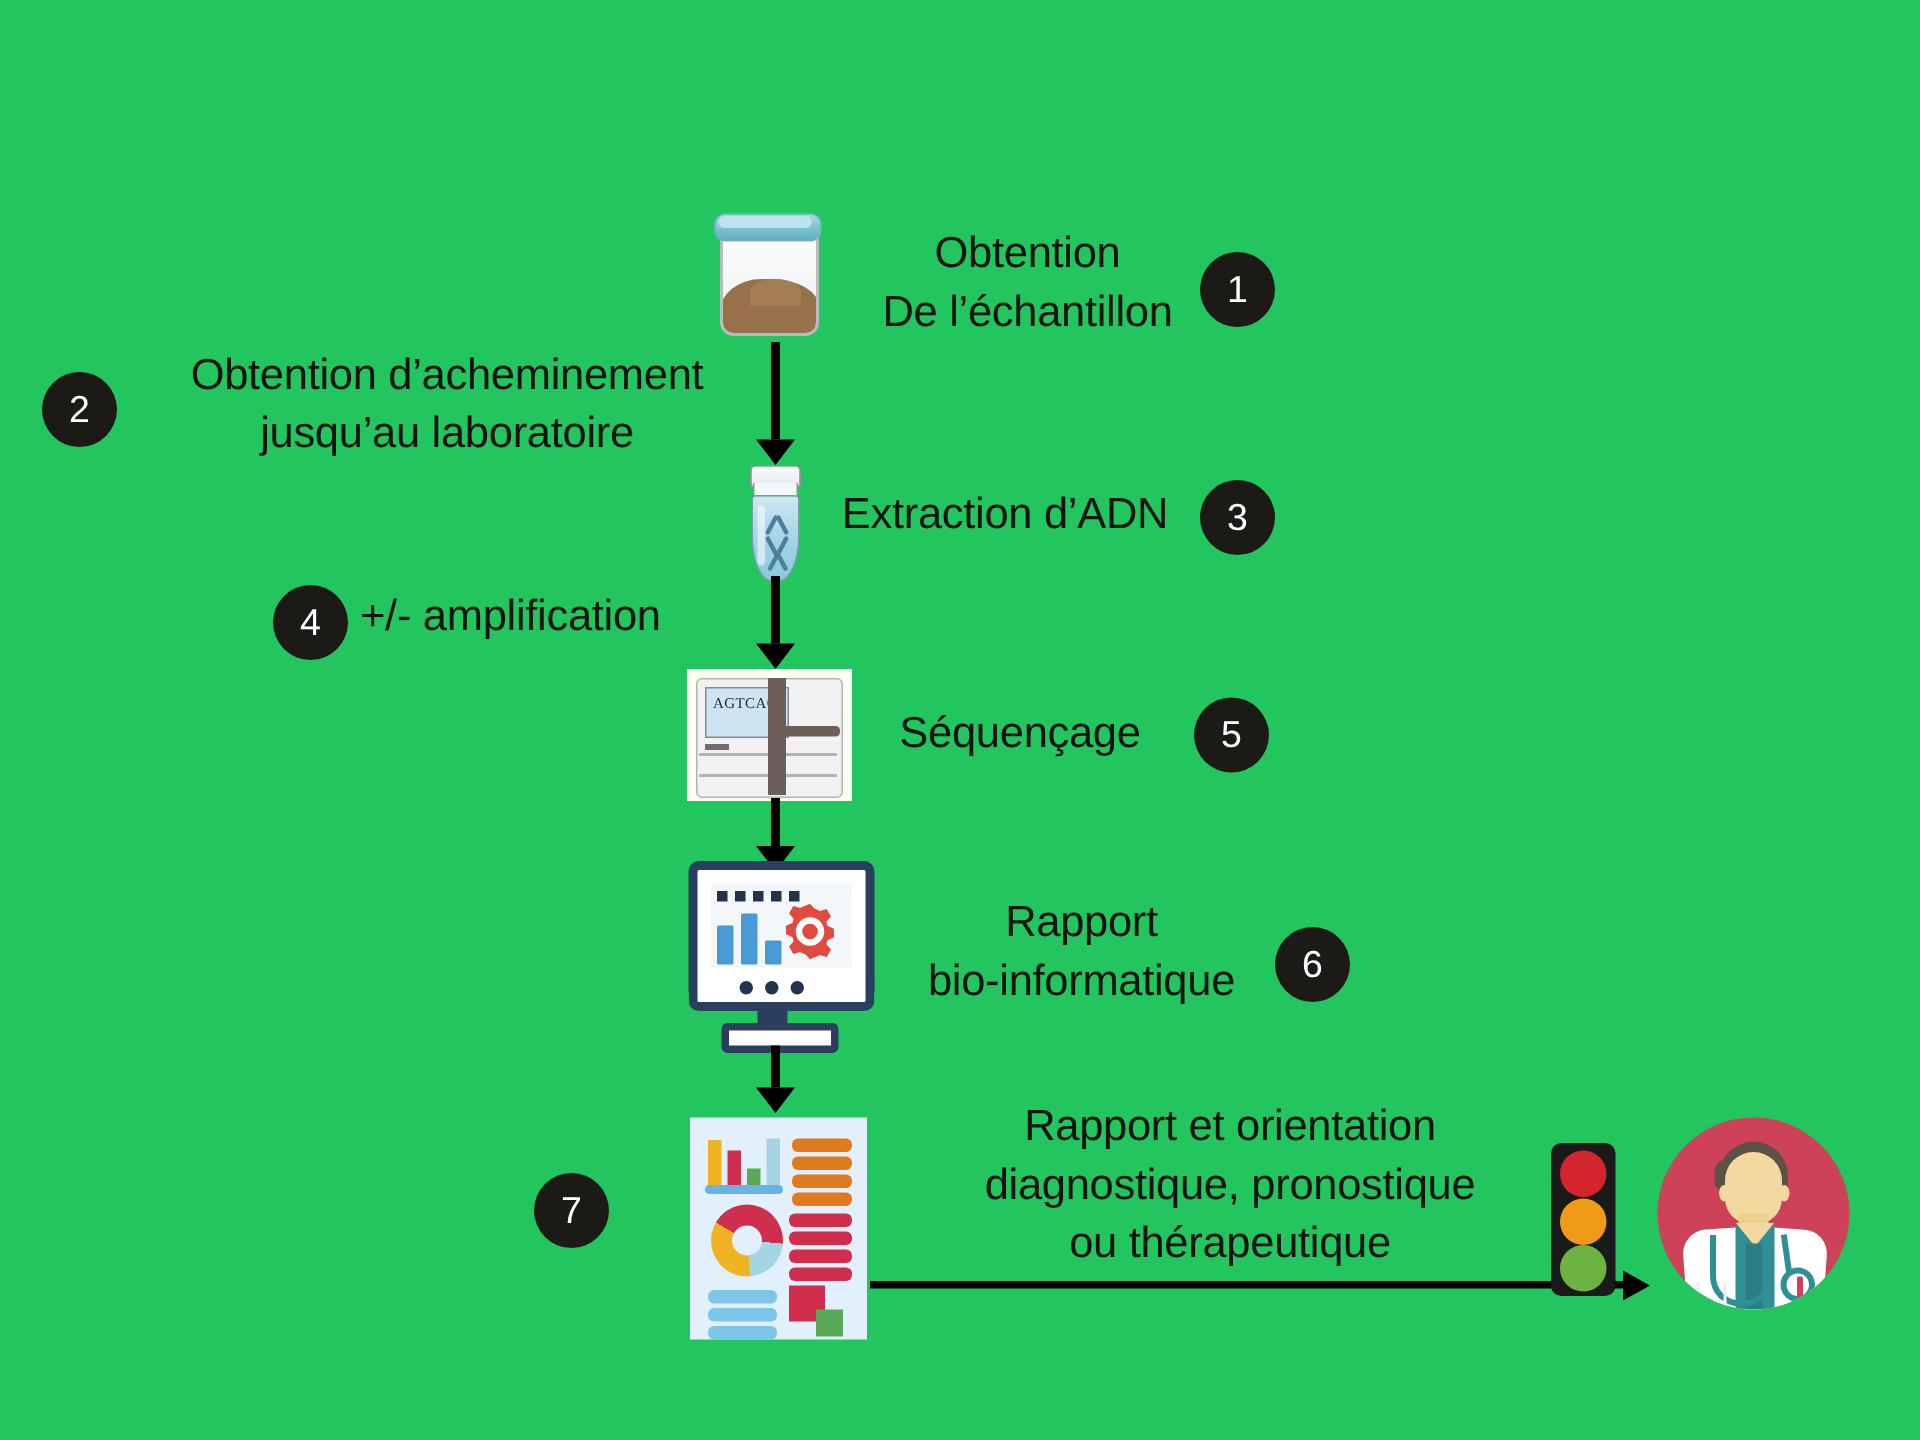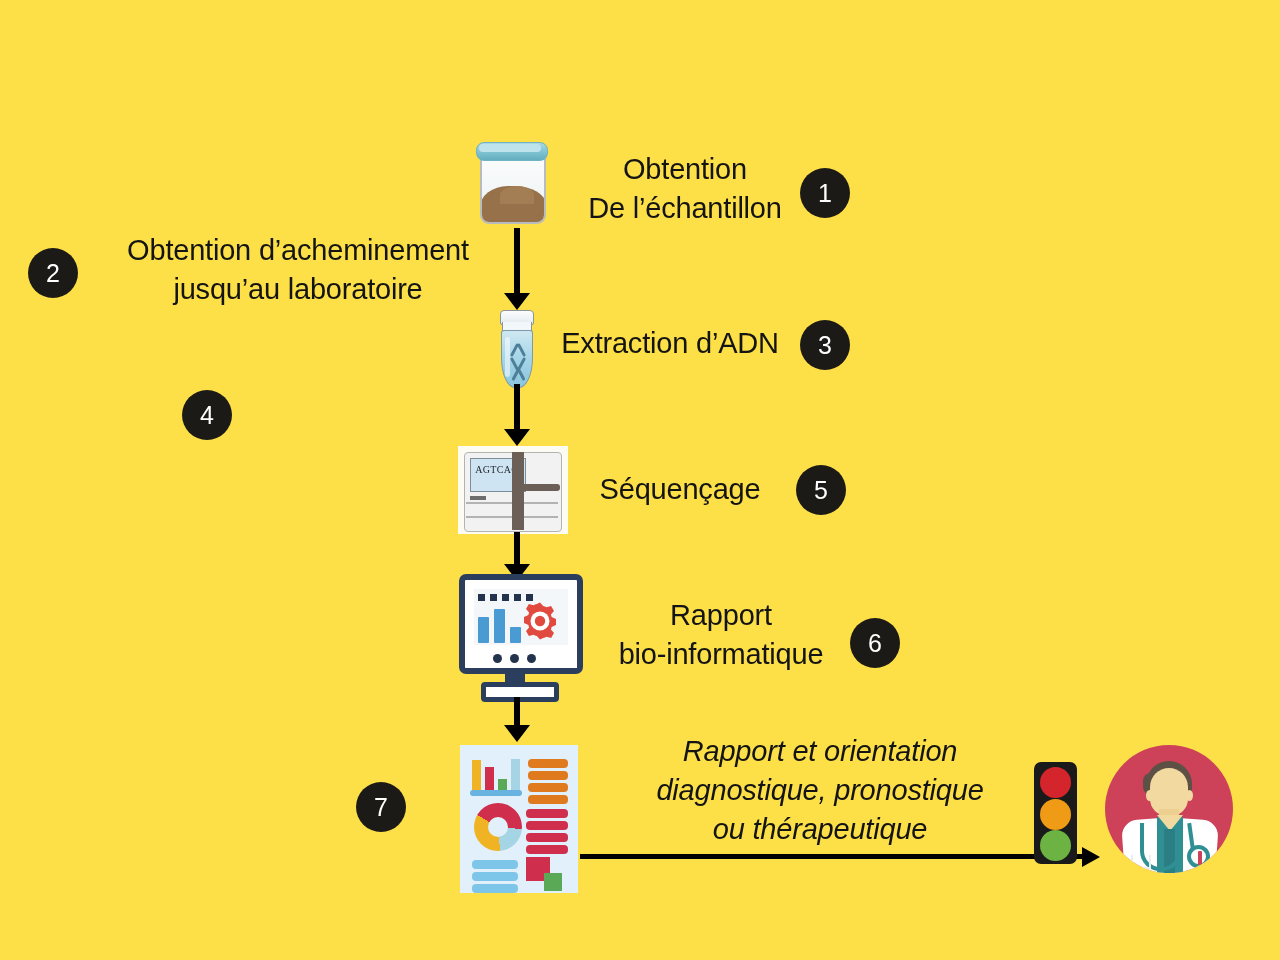--- a/index.html
+++ b/index.html
@@ -1,17 +1,17 @@
 <!DOCTYPE html>
 <html><head>
 <meta charset="utf-8">
 <style>
   html,body{margin:0;padding:0;background:#ffffff;}
   body{width:1280px;height:960px;font-family:"Liberation Sans",sans-serif;color:#111111;overflow:hidden;}
-  #stage{position:relative;width:1280px;height:960px;background:#fde047;}
+  #stage{position:relative;width:1280px;height:960px;background:#22c55e;}
 
   .lbl{position:absolute;font-size:29px;line-height:39px;color:#141414;text-align:center;white-space:pre-line;letter-spacing:-0.2px;}
 
   .badge{position:absolute;width:50px;height:50px;border-radius:50%;background:#1c1a17;color:#ffffff;
          display:flex;align-items:center;justify-content:center;font-size:25px;font-weight:400;
          font-family:"Liberation Sans",sans-serif;}
 
   
   .varrow{position:absolute;width:26px;}
   .varrow .shaft{position:absolute;left:10px;top:0;width:6px;background:#000;}
@@ -133,20 +133,21 @@
   </div>
   <div class="lbl" style="left:540px;top:324px;width:260px;">Extraction d’ADN</div>
   <div class="badge" style="left:800px;top:320px;">3</div>
 
   <div class="varrow" style="left:504px;top:384px;height:62px;">
     <div class="shaft" style="height:45px;"></div>
     <div class="head" style="top:45px;"></div>
   </div>
 
   <div class="badge" style="left:182px;top:390px;">4</div>
+  <div class="lbl" style="left:240px;top:392px;width:250px;text-align:left;">+/- amplification</div>
 
   <div class="seq" style="left:458px;top:446px;width:110px;height:88px;">
     <div class="cab"></div>
     <div class="scr"></div>
     <div class="scrtxt">AGTCAG</div>
     <div class="slot"></div>
     <div class="hline"></div>
     <div class="hline2"></div>
     <div class="column"></div>
     <div class="armbar"></div>
@@ -221,21 +222,21 @@
 
     <div class="line" style="left:12px;top:115px;width:46px;background:#7ec5ea;border-radius:4px;"></div>
     <div class="line" style="left:12px;top:127px;width:46px;background:#7ec5ea;border-radius:4px;"></div>
     <div class="line" style="left:12px;top:139px;width:46px;background:#7ec5ea;border-radius:4px;"></div>
 
     <div class="b" style="left:66px;top:112px;width:24px;height:24px;background:#cf2e4d;"></div>
     <div class="b" style="left:84px;top:128px;width:18px;height:18px;background:#5aa956;"></div>
   </div>
 
   <div class="badge" style="left:356px;top:782px;">7</div>
-  <div class="lbl" style="left:600px;top:732px;width:440px;font-style:italic;">Rapport et orientation
+  <div class="lbl" style="left:600px;top:732px;width:440px;">Rapport et orientation
 diagnostique, pronostique
 ou thérapeutique</div>
 
   <div class="harrow" style="left:580px;top:847px;width:520px;">
     <div class="shaft" style="width:504px;"></div>
     <div class="head" style="left:502px;"></div>
   </div>
 
   <div class="tl" style="left:1034px;top:762px;width:43px;height:102px;">
     <div class="l" style="top:5px;background:#d5252c;"></div>

